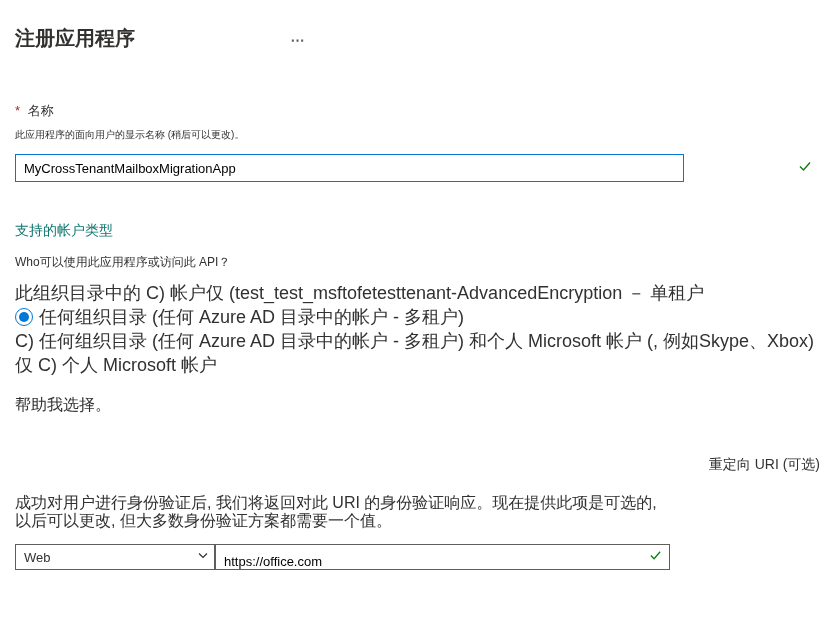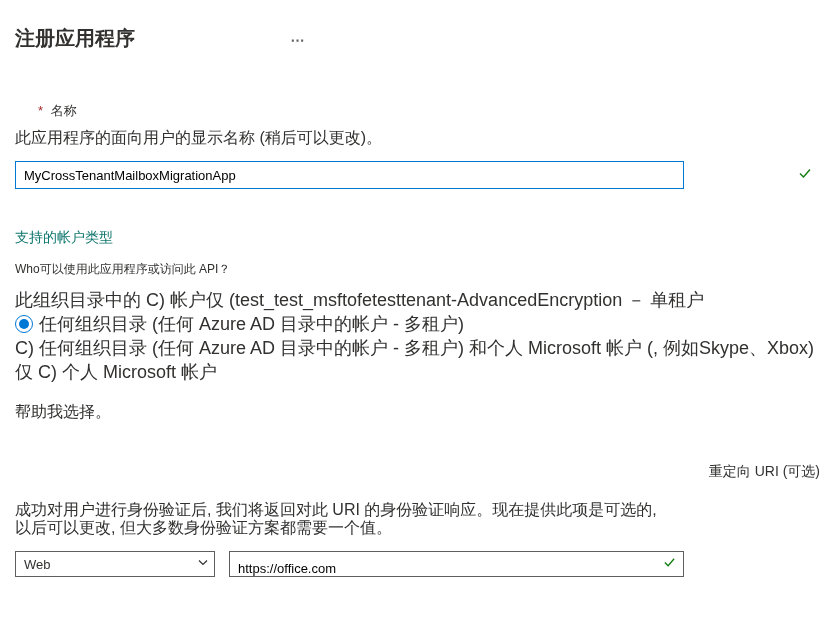--- a/index.html
+++ b/index.html
@@ -24,28 +24,27 @@
       display: inline-block;
       margin-left: 150px;
       color: #605e5c;
       font-size: 14px;
       vertical-align: middle;
     }
     .field-label {
       font-size: 13px;
       margin-bottom: 8px;
       color: #323130;
-      margin-left: 23px;
     }
     .required-asterisk {
       color: #a4262c;
       margin-right: 4px;
     }
     .field-description {
-      font-size: 16px;
+      font-size: 10px;
       color: #323130;
       margin-bottom: 12px;
     }
     .input-wrapper {
       position: relative;
       margin-bottom: 40px;
     }
     .text-input {
       width: 669px;
       height: 28px;
@@ -129,21 +128,20 @@
       text-align: right;
     }
     .redirect-desc {
       font-size: 16px;
       color: #323130;
       line-height: 18px;
       margin-bottom: 14px;
     }
     .redirect-row {
       display: flex;
-      gap: 14px;
     }
     .select-wrapper {
       position: relative;
       width: 200px;
     }
     .select-box {
       width: 100%;
       height: 26px;
       border: 1px solid #605e5c;
       padding: 3px 24px 3px 8px;

